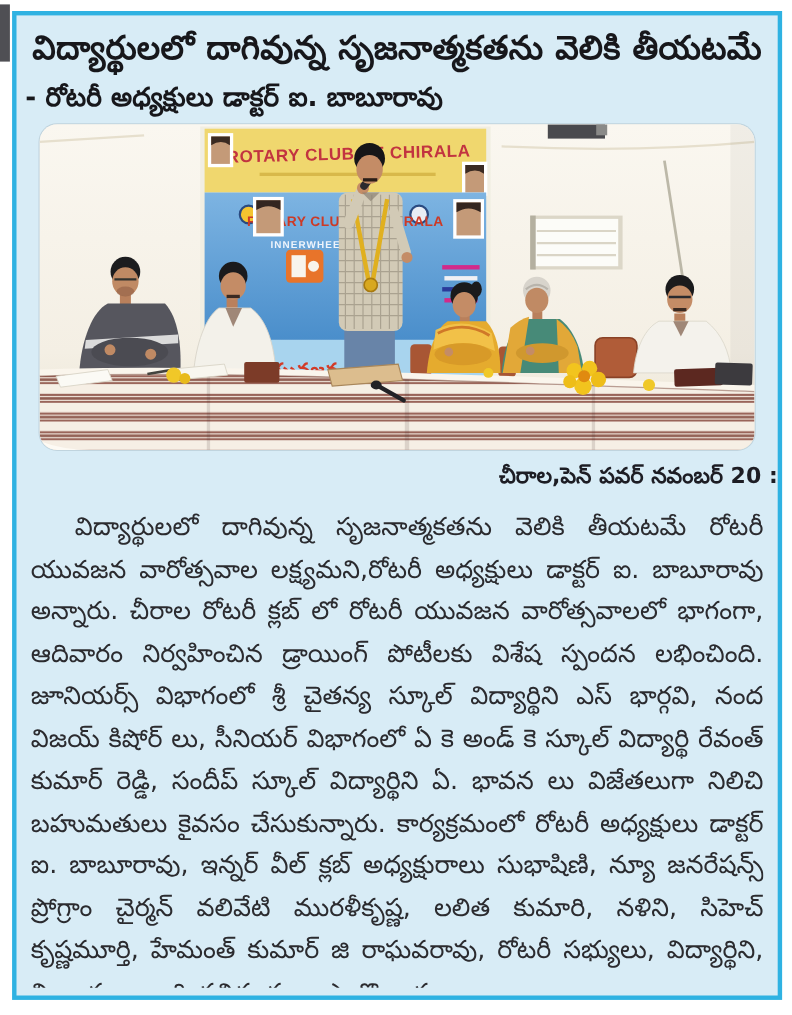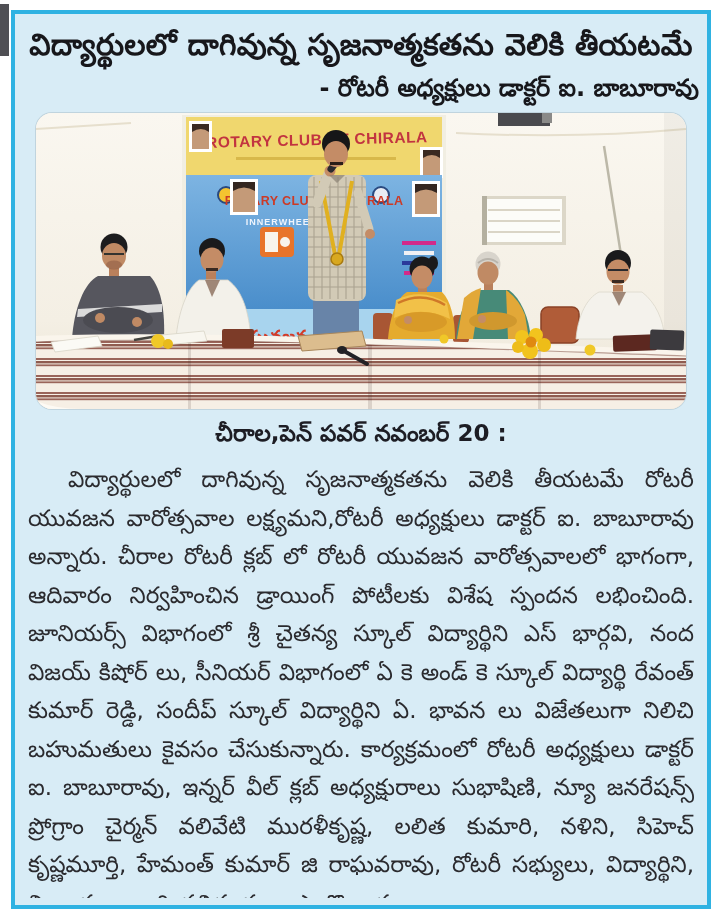--- a/index.html
+++ b/index.html
@@ -12,28 +12,28 @@
   html,body{width:720px;height:923px;background:#ffffff;overflow:hidden;}
   .page{position:relative;width:720px;height:923px;background:#fff;
         font-family:"DejaVu Sans","Liberation Sans",sans-serif;}
   .scan-mark{position:absolute;left:0;top:4px;width:9px;height:52px;background:#4f4f54;}
   .clip{position:absolute;left:11px;top:10px;width:700px;height:899px;
         background:var(--clip-bg);border:4px solid var(--clip-border);}
   .headline-title{position:absolute;top:10px;left:8px;right:8px;height:46px;
         text-align:center;font-size:30px;line-height:42px;font-weight:700;
         color:var(--headline-text);overflow:hidden;letter-spacing:.2px;}
   .headline-byline{position:absolute;top:56px;left:8px;right:8px;height:40px;
-        text-align:right;font-size:24px;line-height:36px;font-weight:700;
+        text-align:left;font-size:24px;line-height:36px;font-weight:700;
         color:var(--headline-text);overflow:hidden;}
   .photo-frame{position:absolute;top:99px;left:21px;width:650px;height:296px;
         border-radius:16px;overflow:hidden;background:#f6f3ec;
         box-shadow:0 0 0 1px rgba(120,140,150,.25);}
   .photo-frame svg{display:block;width:650px;height:296px;}
   .article-dateline{position:absolute;top:406px;left:0;right:0;height:36px;
-        text-align:center;font-size:23px;font-weight:700;color:#1d1d24;overflow:hidden;}
+        text-align:right;font-size:20px;font-weight:700;color:#1d1d24;overflow:hidden;}
   .article-body{position:absolute;top:446px;left:13px;width:666px;height:438px;
         font-size:23px;line-height:38.5px;color:var(--body-text);
         text-align:justify;text-indent:40px;overflow:hidden;font-weight:500;}
   .bt{font-family:"Liberation Sans","DejaVu Sans",sans-serif;font-weight:bold;}
 </style>
 </head>
 <body>
 
 <div class="page">
   <div class="scan-mark"></div>

